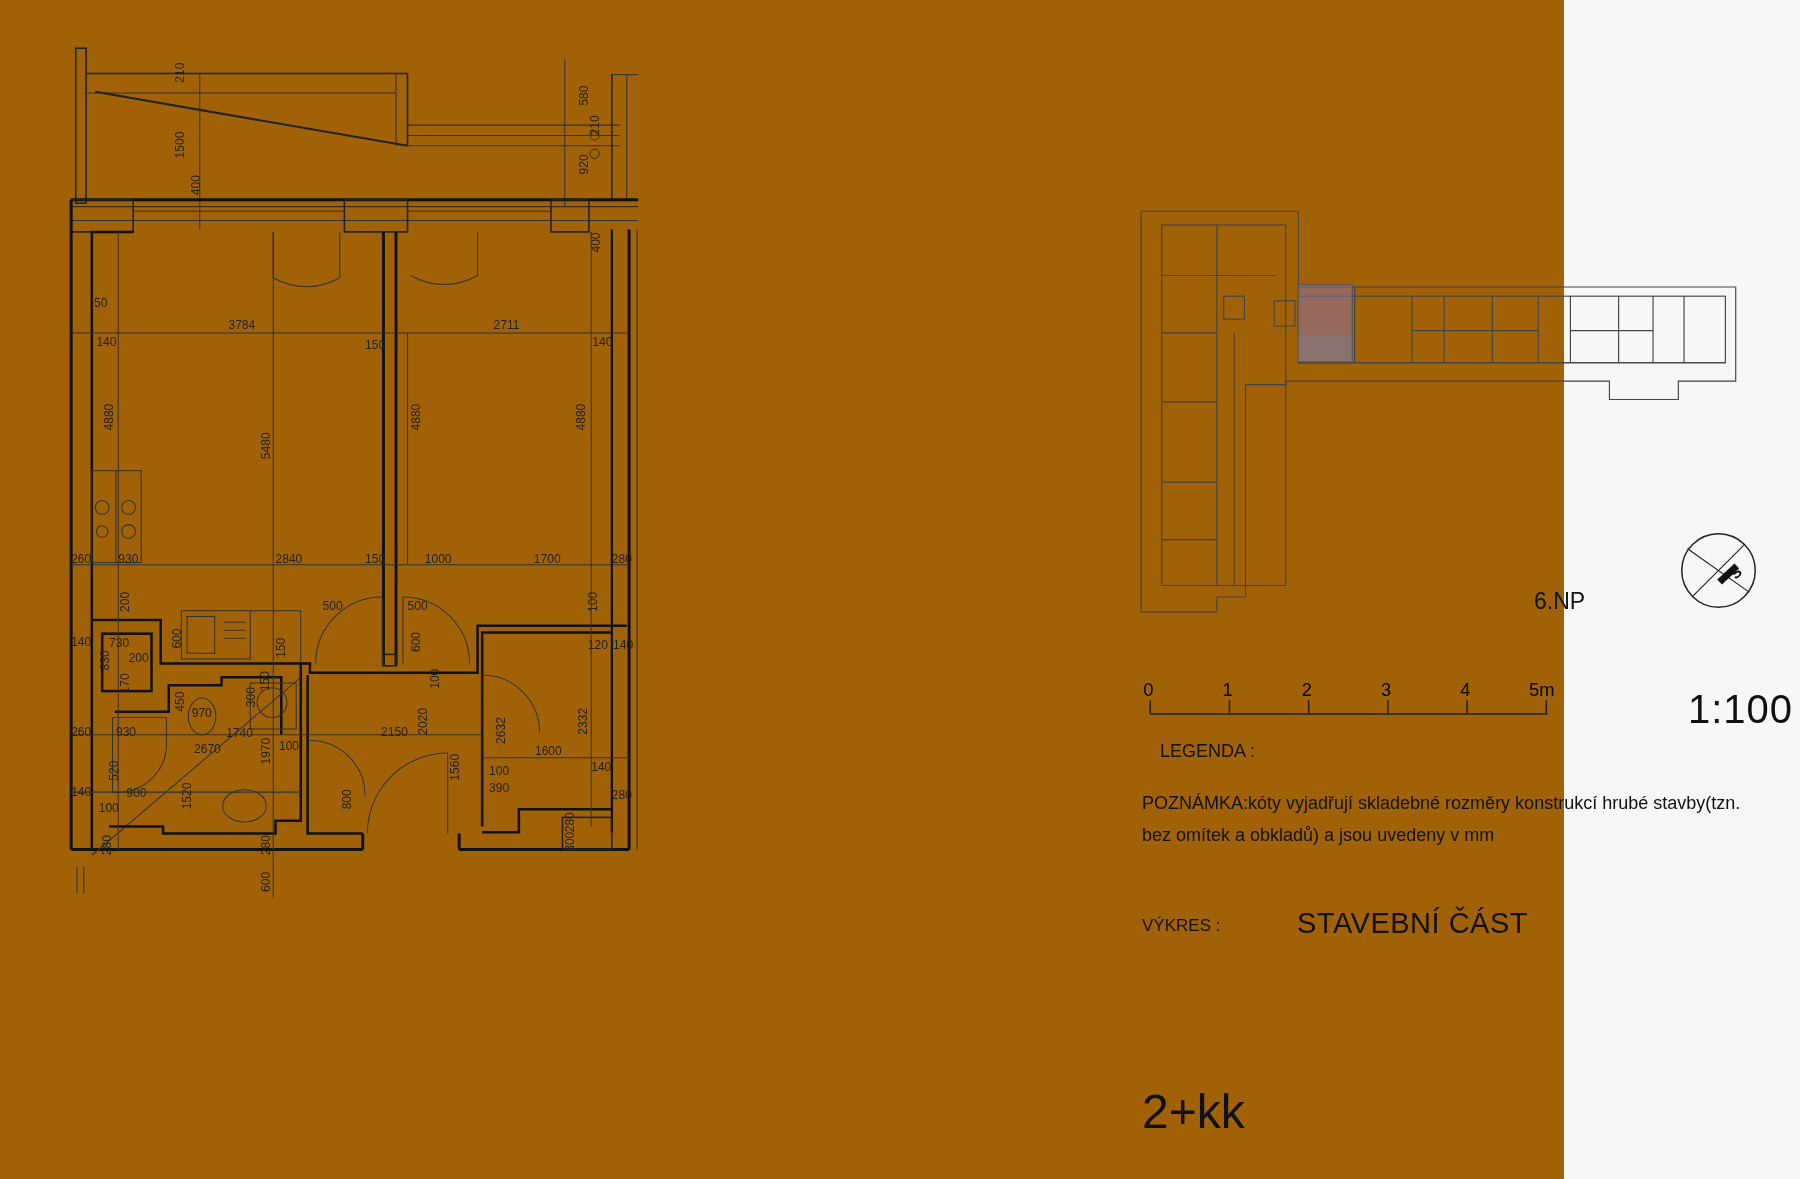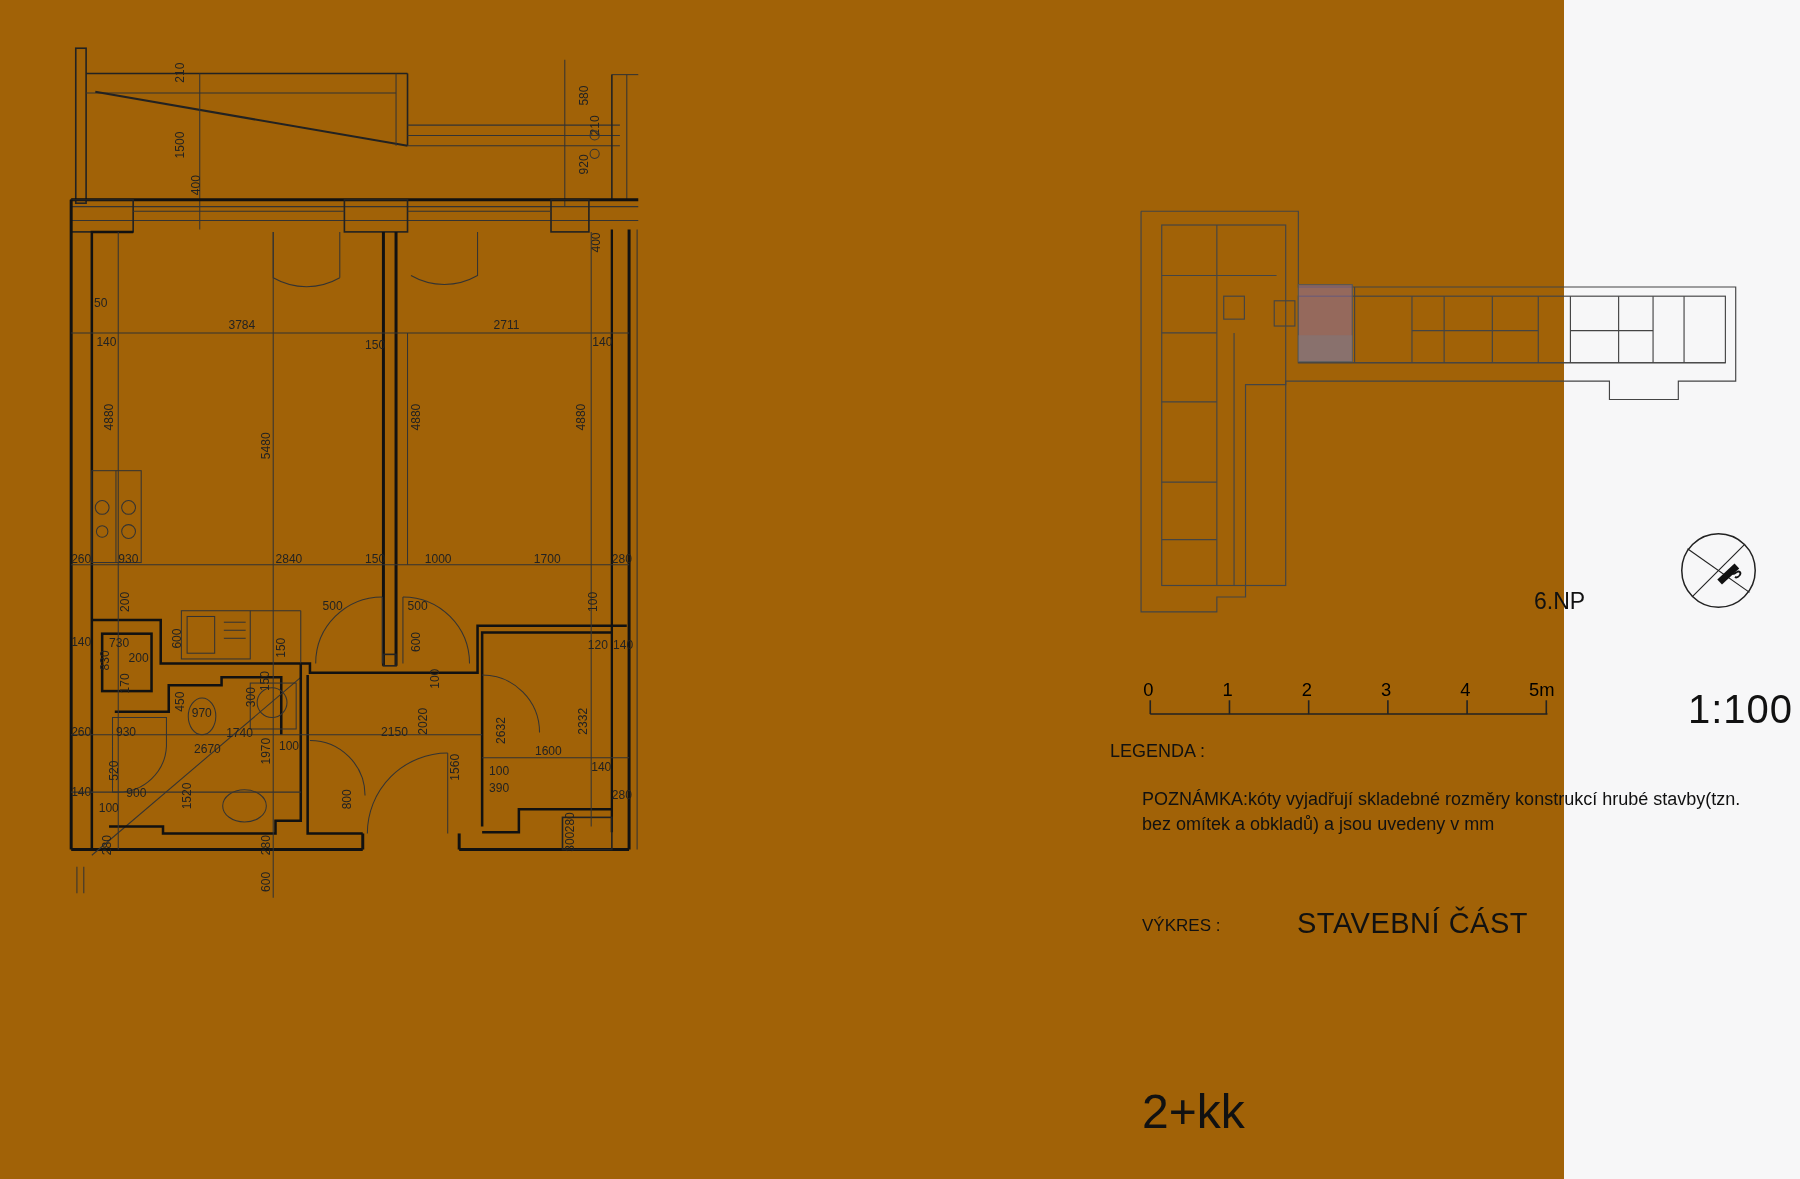--- a/index.html
+++ b/index.html
@@ -7,22 +7,22 @@
   .sheet { position: absolute; left: 0; top: 0; width: 1564px; height: 1179px; background: #a16207; }
   svg.plan { position: absolute; left: 0; top: 0; width: 1800px; height: 1179px; }
   .dim { font-family: "Liberation Sans", sans-serif; font-size: 10.5px; fill: #222; }
   .wall { stroke: #111; stroke-width: 2.6; fill: none; }
   .thin { stroke: #333; stroke-width: 0.9; fill: none; }
   .med { stroke: #222; stroke-width: 1.4; fill: none; }
   .kp { stroke: #444; stroke-width: 1; fill: none; }
   .txt { position: absolute; white-space: nowrap; }
   .floor-label { left: 1534px; top: 588px; font-size: 23px; }
   .scale-ratio { left: 1688px; top: 687px; font-size: 40px; letter-spacing: 1px; }
-  .legend { left: 1110px; top: 741px; font-size: 18px; }
-  .note { left: 1142px; top: 787px; font-size: 18px; line-height: 25px; width: 620px; white-space: normal; }
+  .legend { left: 1160px; top: 741px; font-size: 18px; }
+  .note { left: 1142px; top: 787px; font-size: 18px; line-height: 32px; width: 620px; white-space: normal; }
   .drawing-label { left: 1142px; top: 916px; font-size: 17px; }
   .drawing-value { left: 1297px; top: 907px; font-size: 29px; letter-spacing: 0.5px; }
   .unit-title { left: 1142px; top: 984px; font-size: 77px; font-weight: bold; letter-spacing: 1px; }
   .unit-type { left: 1142px; top: 1084px; font-size: 48px; }
 </style>
 </head>
 <body>
 
 <div class="sheet">
 

